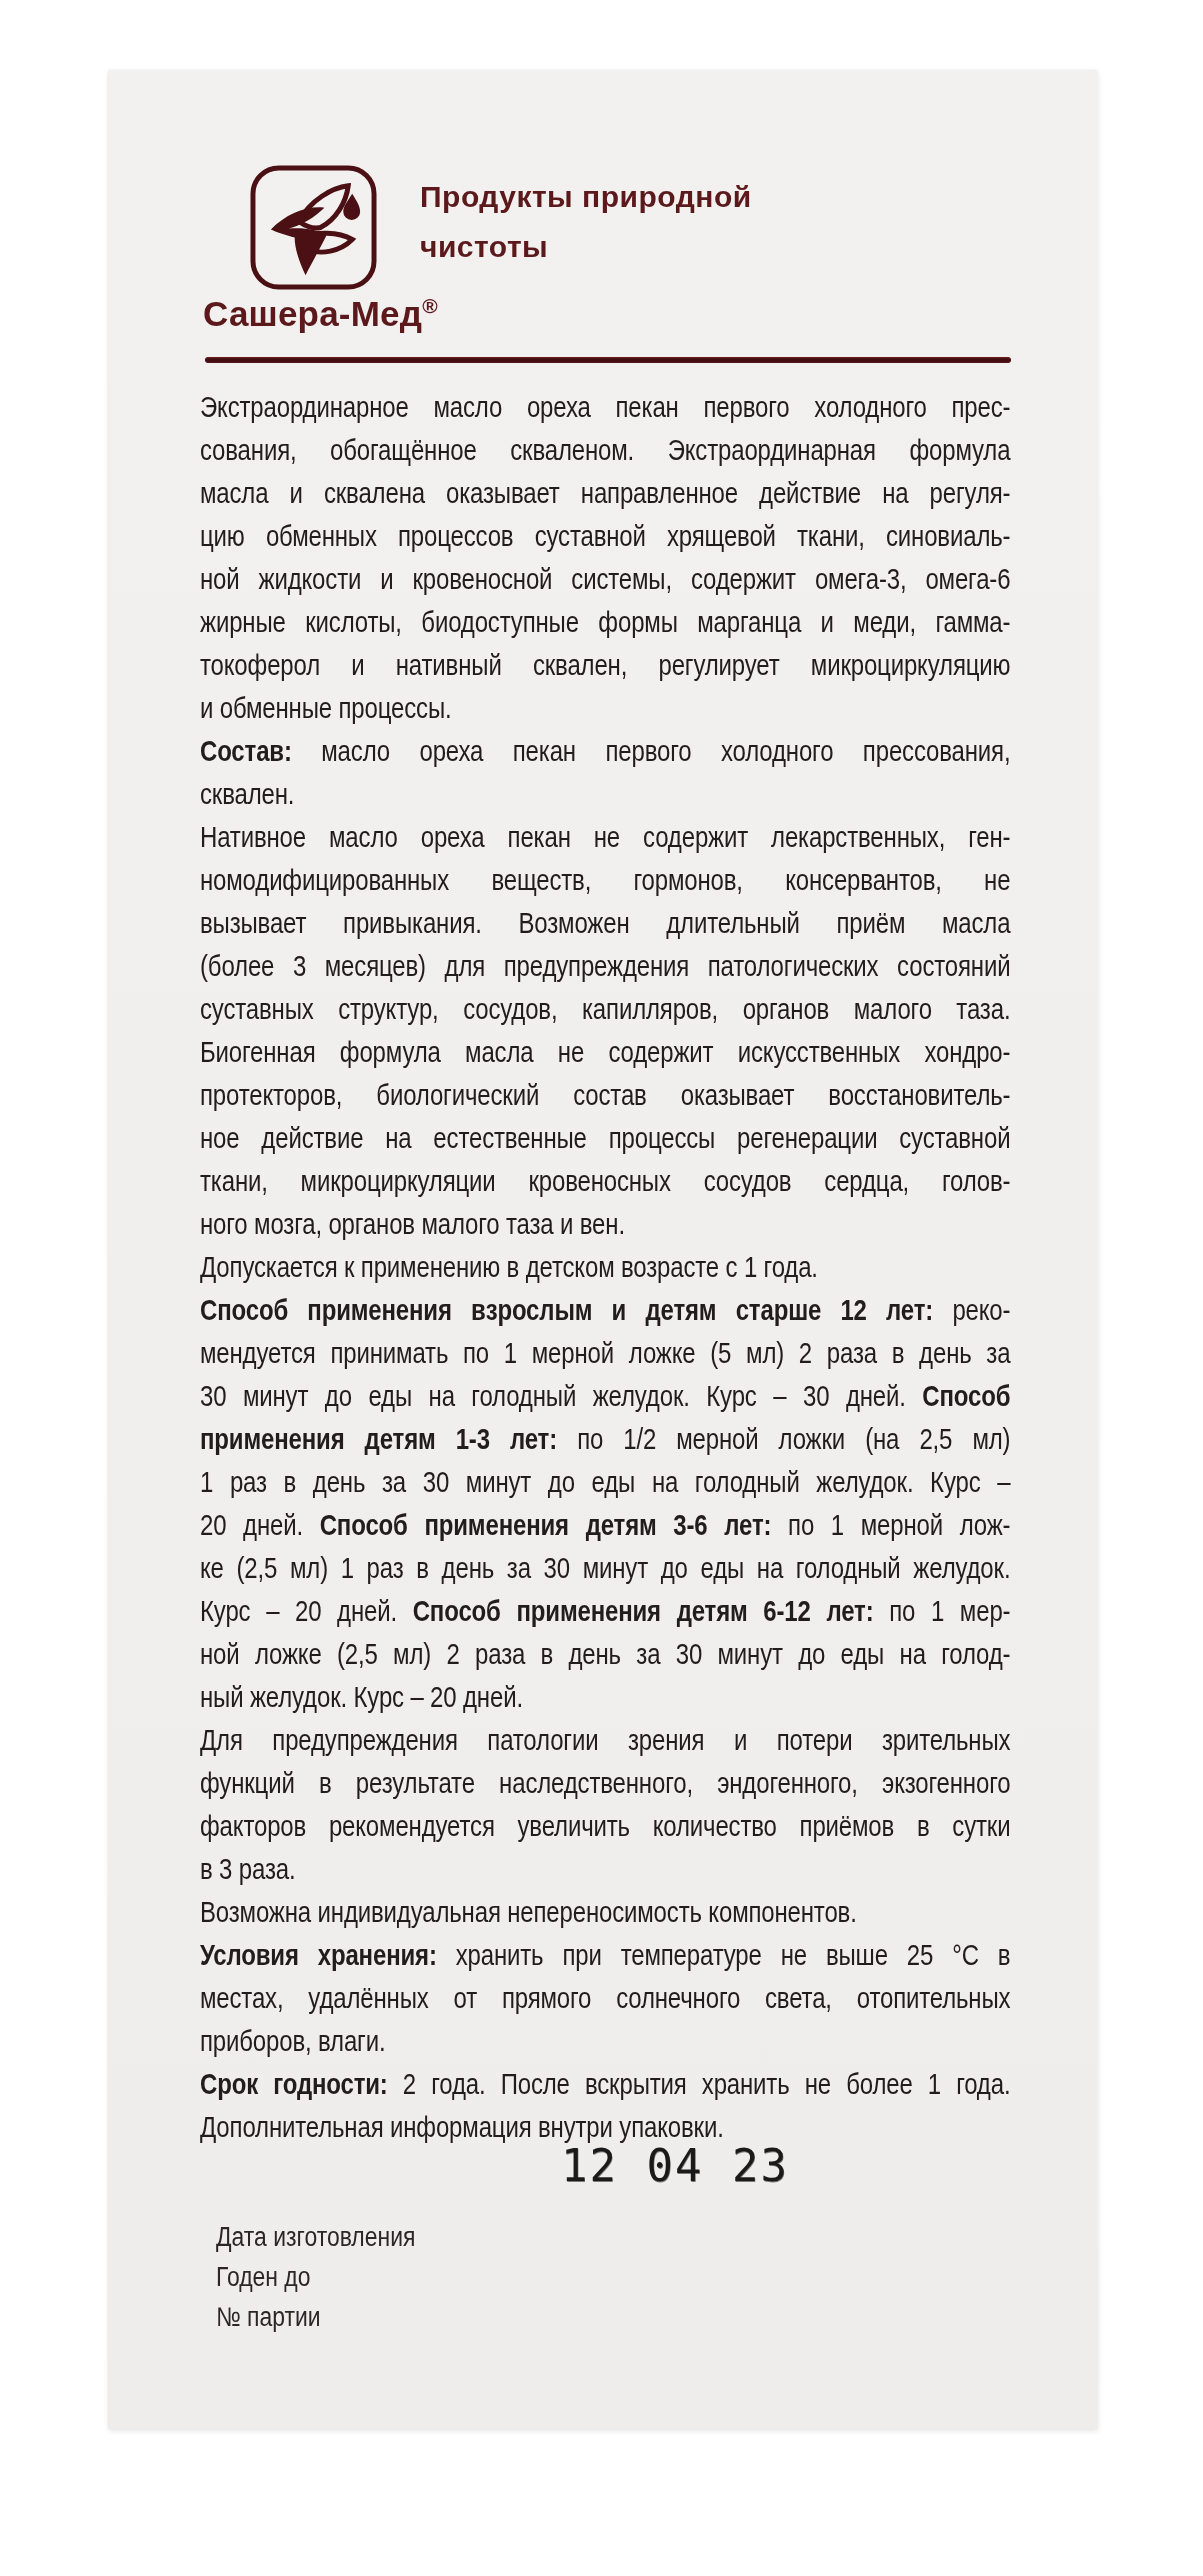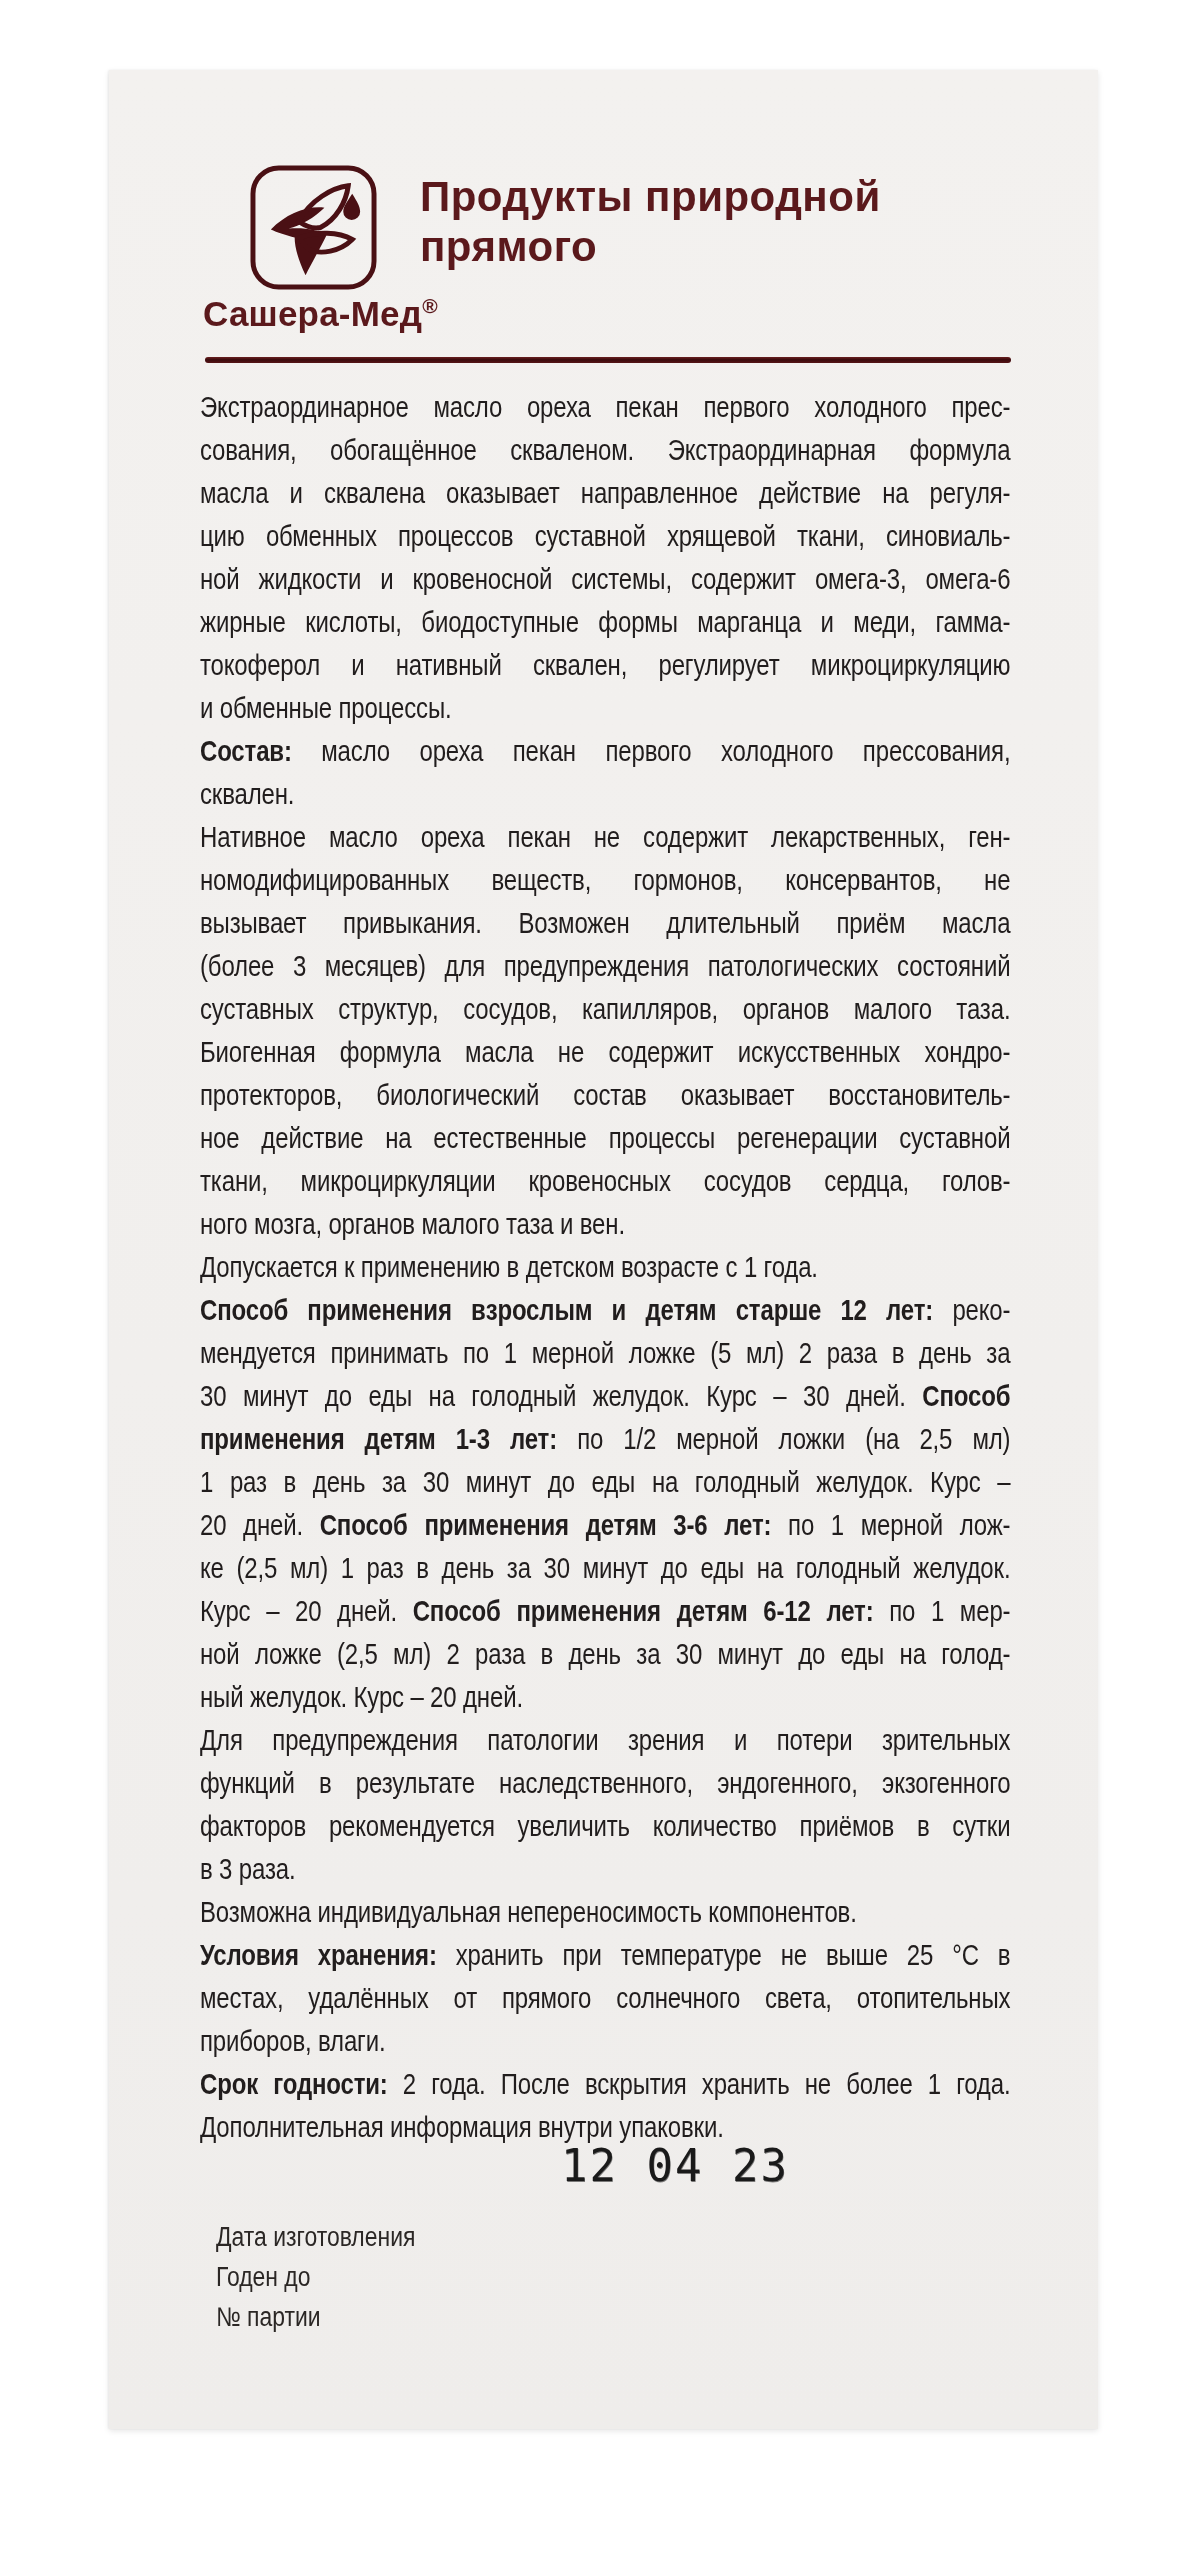--- a/index.html
+++ b/index.html
@@ -22,21 +22,21 @@
   
   .logo {
     position: absolute;
     left: 140px; top: 94px;
     width: 129px; height: 127px;
   }
   .brand-title {
     position: absolute;
     left: 311px; top: 102px;
     color: #5b191c;
-    font-size: 42px;
+    font-size: 30px;
     font-weight: bold;
     line-height: 50px;
     letter-spacing: 0.5px;
   }
   .brand-name {
     position: absolute;
     left: 94px; top: 224px;
     color: #5b191c;
     font-size: 35px;
     font-weight: bold;
@@ -114,21 +114,21 @@
         <path d="M50 58 C62 36 84 24 100 22 C98 38 88 56 72 64 C64 66 56 62 50 58 Z" fill="none" stroke="#4a1014" stroke-width="5"></path>
 
         <path d="M52 74 C68 68 90 68 104 76 C92 88 72 92 60 86 C56 82 53 78 52 74 Z" fill="none" stroke="#4a1014" stroke-width="5"></path>
 
         <path d="M104 30 C109 38 112 43 112 48 A8.5 8.5 0 0 1 95 48 C95 43 99 38 104 30 Z" fill="#4a1014"></path>
       </svg>
     </div>
 
     <div class="brand-title">
       <div>Продукты природной</div>
-      <div>прямого</div>
+      <div>чистоты</div>
     </div>
     <div class="brand-name"><span>Сашера-Мед</span><sup>®</sup></div>
 
     <div class="divider"></div>
 
     <div class="body-text" id="body-text">
         <div class="bodyline"><span>Экстраординарное масло ореха пекан первого холодного прес-</span></div>
         <div class="bodyline"><span>сования, обогащённое скваленом. Экстраординарная формула</span></div>
         <div class="bodyline"><span>масла и сквалена оказывает направленное действие на регуля-</span></div>
         <div class="bodyline"><span>цию обменных процессов суставной хрящевой ткани, синовиаль-</span></div>

